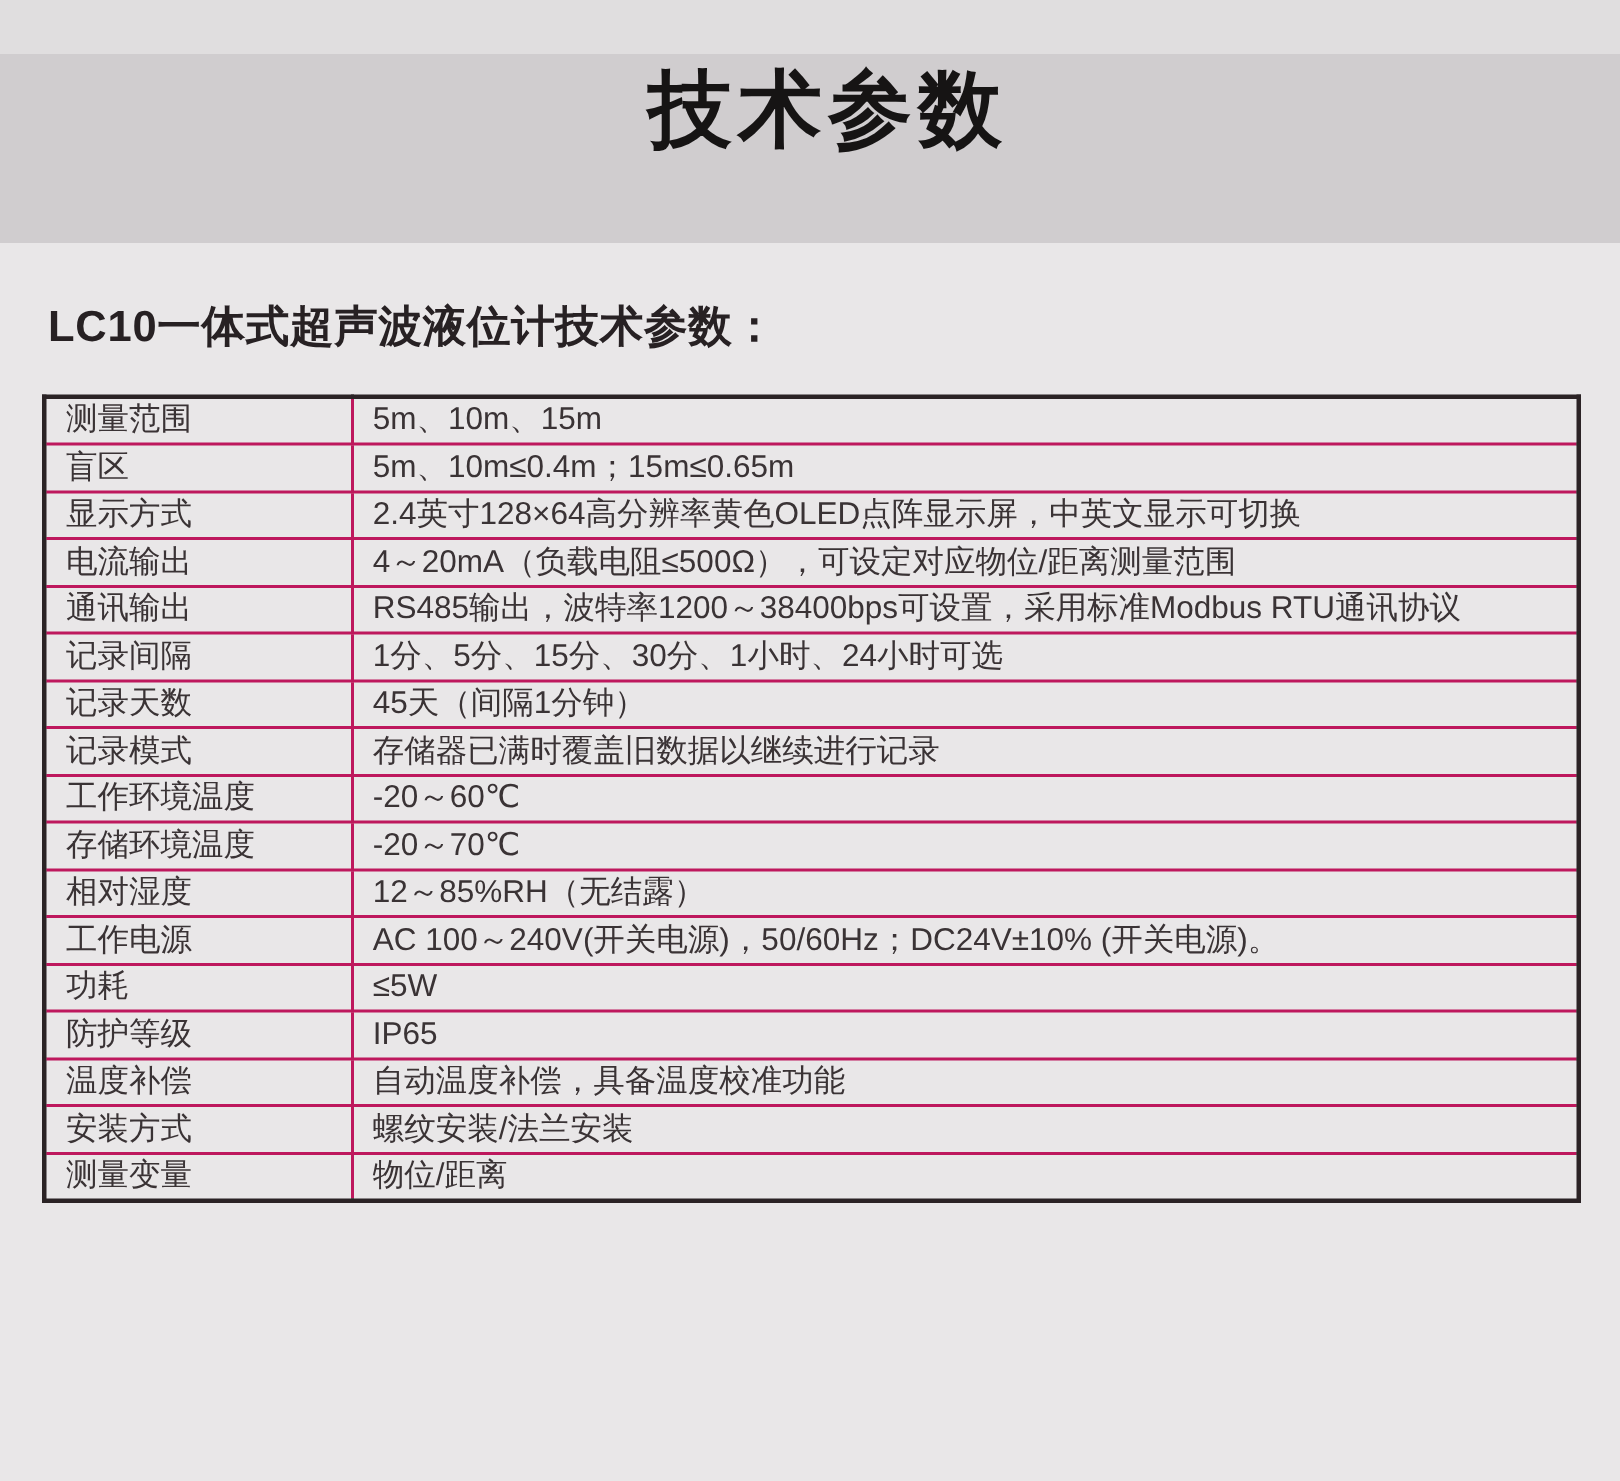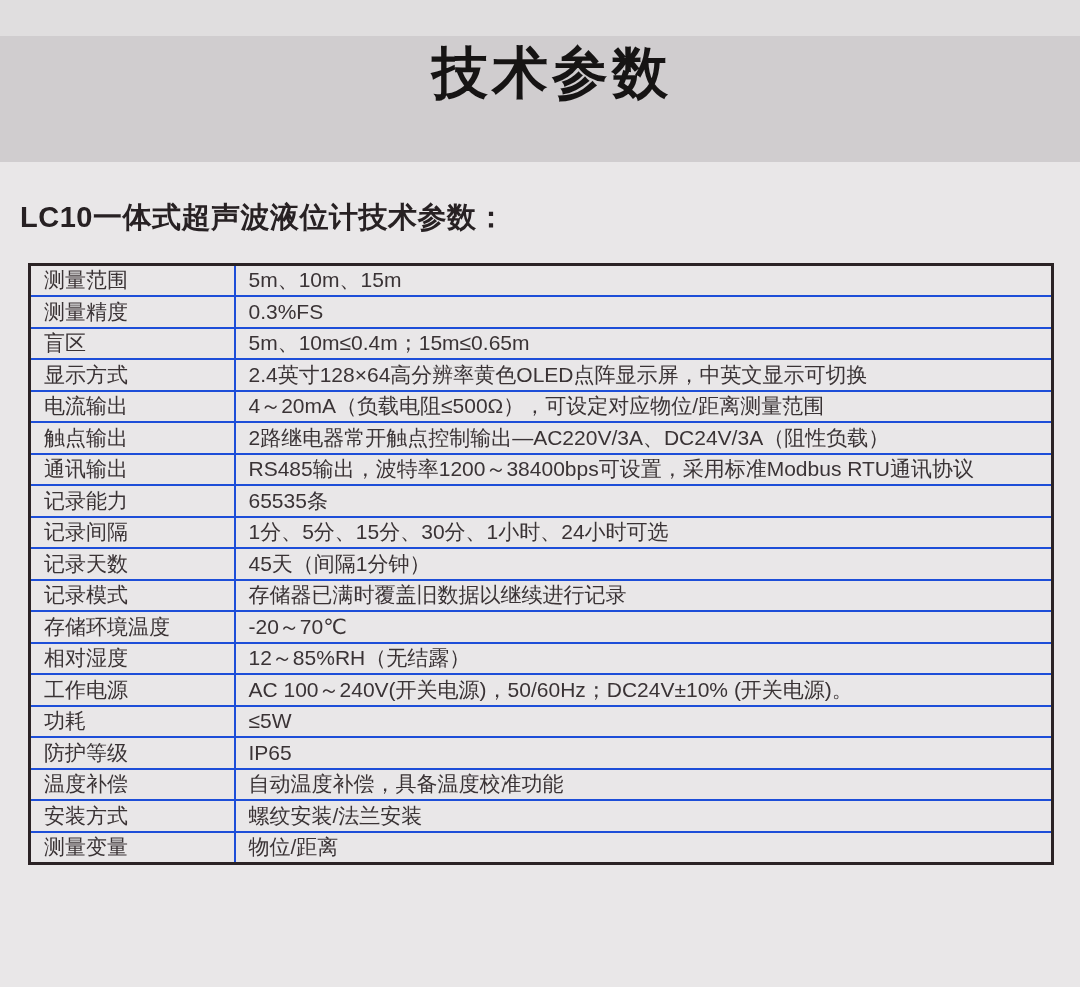--- a/index.html
+++ b/index.html
@@ -31,35 +31,35 @@
     padding-left: 24px;
   }
   .page-subtitle {
     font-size: 23px;
     font-weight: 400;
     color: #252322;
     margin-top: 2px;
     letter-spacing: 0.5px;
   }
   .section-heading {
-    margin: 36px 0 0 20px;
+    margin: 36px 0 0 32px;
     font-size: 29px;
     font-weight: 700;
     color: #272123;
     letter-spacing: 0.5px;
   }
   table.spec-table {
     border-collapse: collapse;
     margin: 25px 0 0 28px;
     width: 1026px;
     table-layout: fixed;
     background: #e9e7e8;
   }
   table.spec-table td {
-    border: 2px solid #1d4ed8;
+    border: 2px solid #be185d;
     height: 31.5px;
     font-size: 21px;
     color: #3a3335;
     padding: 0 0 0 13px;
     line-height: 1.25;
     white-space: nowrap;
     overflow: hidden;
     vertical-align: middle;
   }
   table.spec-table { border: 3px solid #2b2325; }
@@ -78,58 +78,50 @@
 
   <div class="section-heading">LC10一体式超声波液位计技术参数：</div>
 
   <table class="spec-table">
     <tbody>
       <tr>
         <td class="col-label">测量范围</td>
         <td class="col-value">5m、10m、15m</td>
       </tr>
       <tr>
-        <td class="col-label">测量精度</td>
-        <td class="col-value">0.3%FS</td>
-      </tr>
-      <tr>
         <td class="col-label">盲区</td>
         <td class="col-value">5m、10m≤0.4m；15m≤0.65m</td>
       </tr>
       <tr>
         <td class="col-label">显示方式</td>
         <td class="col-value">2.4英寸128×64高分辨率黄色OLED点阵显示屏，中英文显示可切换</td>
       </tr>
       <tr>
         <td class="col-label">电流输出</td>
         <td class="col-value">4～20mA（负载电阻≤500Ω），可设定对应物位/距离测量范围</td>
       </tr>
       <tr>
-        <td class="col-label">触点输出</td>
-        <td class="col-value">2路继电器常开触点控制输出—AC220V/3A、DC24V/3A（阻性负载）</td>
-      </tr>
-      <tr>
         <td class="col-label">通讯输出</td>
         <td class="col-value">RS485输出，波特率1200～38400bps可设置，采用标准Modbus RTU通讯协议</td>
-      </tr>
-      <tr>
-        <td class="col-label">记录能力</td>
-        <td class="col-value">65535条</td>
       </tr>
       <tr>
         <td class="col-label">记录间隔</td>
         <td class="col-value">1分、5分、15分、30分、1小时、24小时可选</td>
       </tr>
       <tr>
         <td class="col-label">记录天数</td>
         <td class="col-value">45天（间隔1分钟）</td>
       </tr>
       <tr>
         <td class="col-label">记录模式</td>
         <td class="col-value">存储器已满时覆盖旧数据以继续进行记录</td>
+      </tr>
+      <tr>
+        <td class="col-label">工作环境温度</td>
+        <td class="col-value">-20～60℃</td>
       </tr>
       <tr>
         <td class="col-label">存储环境温度</td>
         <td class="col-value">-20～70℃</td>
       </tr>
       <tr>
         <td class="col-label">相对湿度</td>
         <td class="col-value">12～85%RH（无结露）</td>
       </tr>
       <tr>

